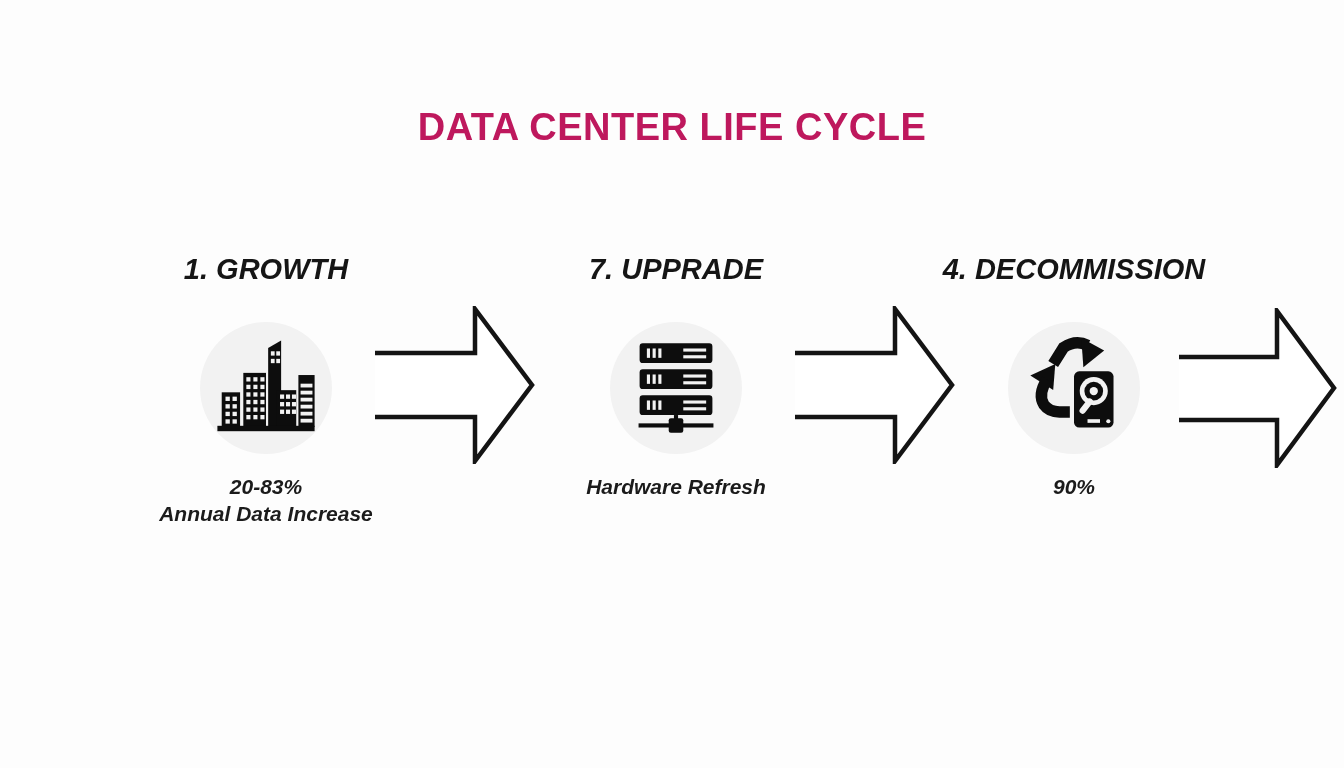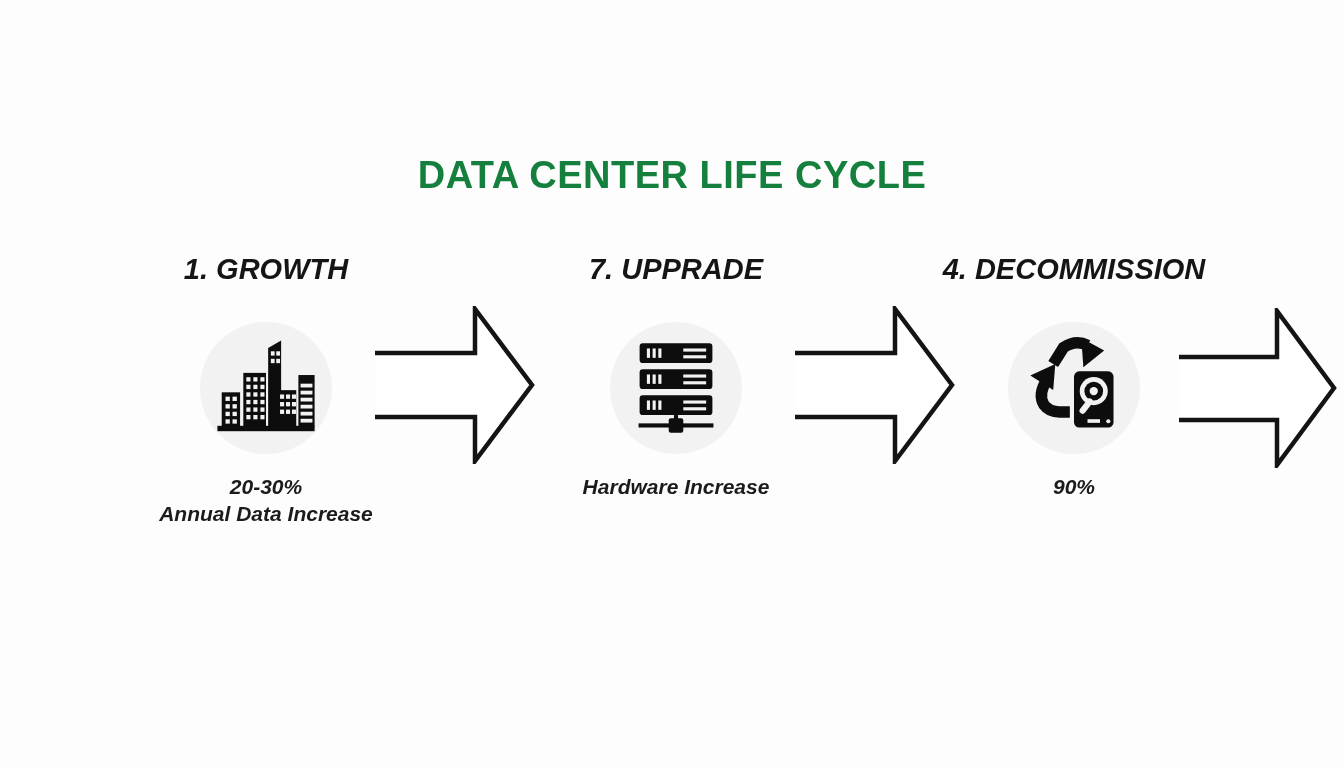--- a/index.html
+++ b/index.html
@@ -12,22 +12,21 @@
   }
   .canvas { position: absolute; inset: 0; }
 
   .diagram-title {
     position: absolute;
     top: 106px; left: 0; width: 100%;
     text-align: center;
     font-size: 38px;
     font-weight: 700;
     letter-spacing: 0.5px;
-    color: #15803d;
-    margin-top: 48px;
+    color: #be185d;
   }
 
   .stage {
     position: absolute;
     top: 252px;
     width: 300px;
     text-align: center;
     font-style: italic;
   }
   .stage-heading {
@@ -125,21 +124,21 @@
           <rect x="82" y="46" width="11" height="3.5"></rect>
           <rect x="82" y="52.5" width="11" height="3.5"></rect>
           <rect x="82" y="59" width="11" height="3.5"></rect>
           <rect x="82" y="65.5" width="11" height="3.5"></rect>
           <rect x="82" y="72" width="11" height="3.5"></rect>
           <rect x="82" y="78.5" width="11" height="3.5"></rect>
         </g>
       </svg>
     </div>
     <div class="stage-caption">
-      <div>20-30%</div>
+      <div>20-83%</div>
       <div>Annual Data Increase</div>
     </div>
   </div>
 
   <svg class="flow-arrow arrow-1" width="162" height="158" viewBox="0 0 162 158">
     <path d="M1,47 H101 V3 L158,79 L101,155 V111 H1" fill="#ffffff" stroke="#141414" stroke-width="4.5" stroke-linejoin="miter"></path>
   </svg>
 
   <div class="stage stage-upgrade">
     <div class="stage-heading">7. UPPRADE</div>
@@ -166,21 +165,21 @@
             <rect x="57" y="43.5" width="22" height="3"></rect>
           <rect x="22" y="62" width="3" height="9"></rect>
             <rect x="27.5" y="62" width="3" height="9"></rect>
             <rect x="33" y="62" width="3" height="9"></rect>
           <rect x="57" y="62" width="22" height="3"></rect>
             <rect x="57" y="68.5" width="22" height="3"></rect>
         </g>
       </svg>
     </div>
     <div class="stage-caption">
-      <div>Hardware Increase</div>
+      <div>Hardware Refresh</div>
     </div>
   </div>
 
   <svg class="flow-arrow arrow-2" width="162" height="158" viewBox="0 0 162 158">
     <path d="M1,47 H101 V3 L158,79 L101,155 V111 H1" fill="#ffffff" stroke="#141414" stroke-width="4.5" stroke-linejoin="miter"></path>
   </svg>
 
   <div class="stage stage-decommission">
     <div class="stage-heading">4. DECOMMISSION</div>
     <div class="icon-circle">

